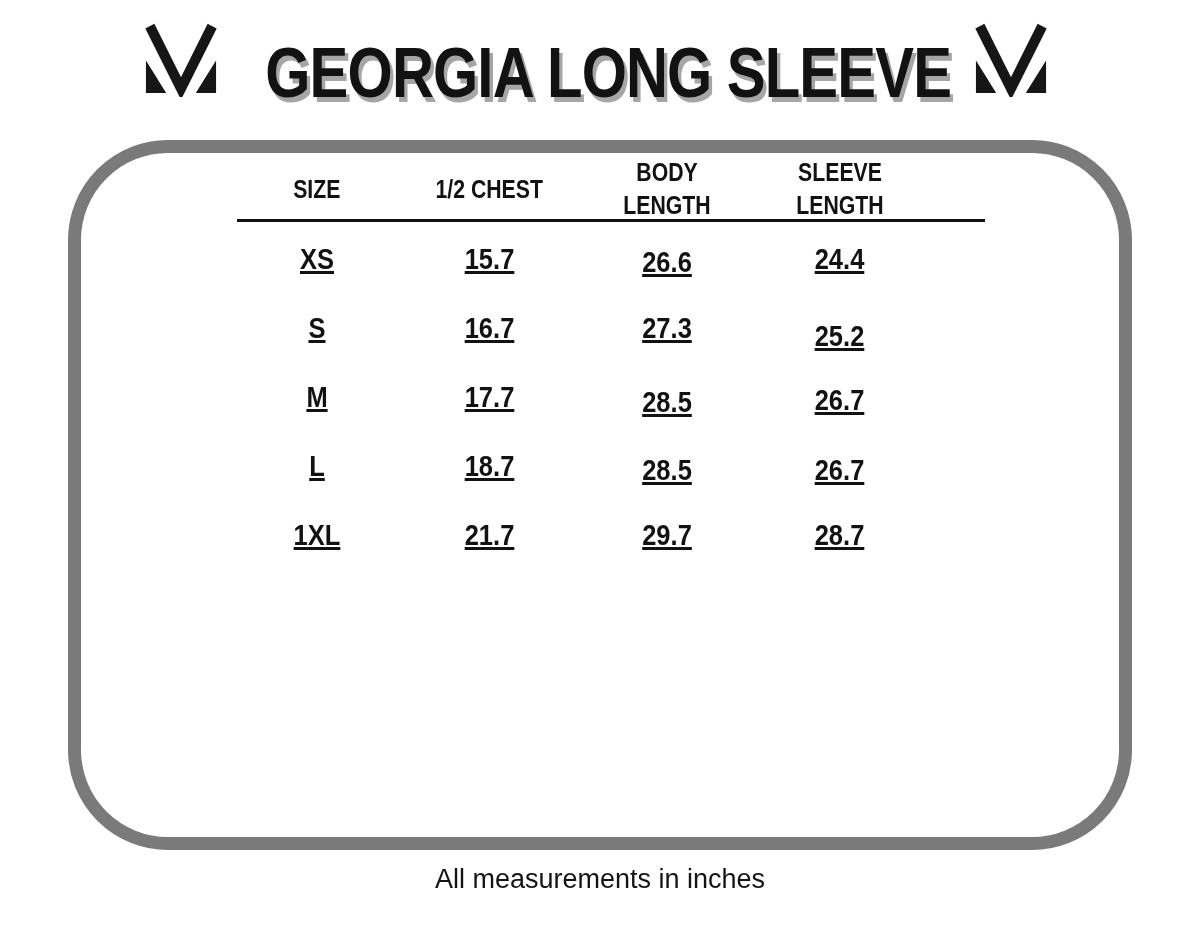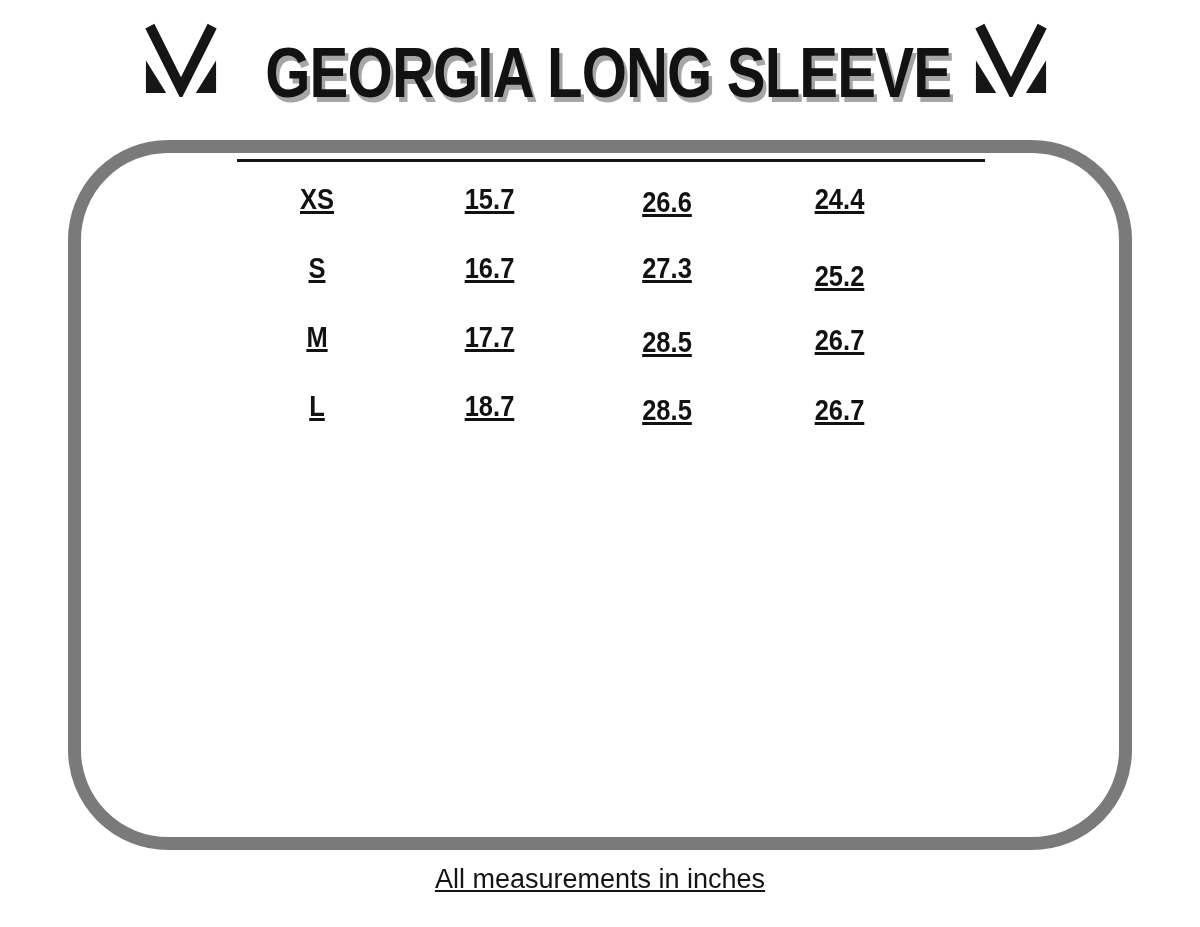--- a/index.html
+++ b/index.html
@@ -76,21 +76,21 @@
   .t-row:nth-child(3) .cell:nth-child(3) { position: relative; top: 5px; }
   .t-row:nth-child(3) .cell:nth-child(4) { position: relative; top: 3px; }
   .t-row:nth-child(4) .cell:nth-child(3) { position: relative; top: 4px; }
   .t-row:nth-child(4) .cell:nth-child(4) { position: relative; top: 4px; }
   .t-row:nth-child(6) .cell:nth-child(4) { position: relative; top: 6px; }
   .t-row:nth-child(9) .cell:nth-child(3) { position: relative; top: -5px; }
 
   
   .units-note {
     position: absolute; left: 0; top: 864px; width: 1200px;
-    text-align: center; font-size: 27px; font-weight: 500; color: #141414; text-decoration: underline;
+    text-align: center; font-size: 27px; font-weight: 500; color: #141414;
   }
 </style>
 </head>
 <body>
 
 <div class="page">
 
   <div class="title-band">
     <span class="brand-logo logo-left">
       <svg viewBox="0 0 100 95" aria-hidden="true">
@@ -105,20 +105,26 @@
         <path d="M10 4 L50 84 L90 4" fill="none" stroke="currentColor" stroke-width="13"></path>
         <polygon points="5,48 5,90 31,90" fill="currentColor"></polygon>
         <polygon points="95,48 95,90 69,90" fill="currentColor"></polygon>
       </svg>
     </span>
   </div>
 
   <div class="chart-frame"></div>
 
   <div class="size-table">
+    <div class="t-head">
+      <div class="th">SIZE</div>
+      <div class="th">1/2 CHEST</div>
+      <div class="th two-line">BODY LENGTH</div>
+      <div class="th two-line">SLEEVE LENGTH</div>
+    </div>
     <div class="head-rule"></div>
     <div class="t-body">
       <div class="t-row">
         <div class="cell">XS</div>
         <div class="cell">15.7</div>
         <div class="cell">26.6</div>
         <div class="cell">24.4</div>
       </div>
       <div class="t-row">
         <div class="cell">S</div>
@@ -131,18 +137,24 @@
         <div class="cell">17.7</div>
         <div class="cell">28.5</div>
         <div class="cell">26.7</div>
       </div>
       <div class="t-row">
         <div class="cell">L</div>
         <div class="cell">18.7</div>
         <div class="cell">28.5</div>
         <div class="cell">26.7</div>
       </div>
+      <div class="t-row">
+        <div class="cell">1XL</div>
+        <div class="cell">21.7</div>
+        <div class="cell">29.7</div>
+        <div class="cell">28.7</div>
+      </div>
     </div>
   </div>
 
   <div class="units-note">All measurements in inches</div>
 
 </div>
 
 </body></html>

